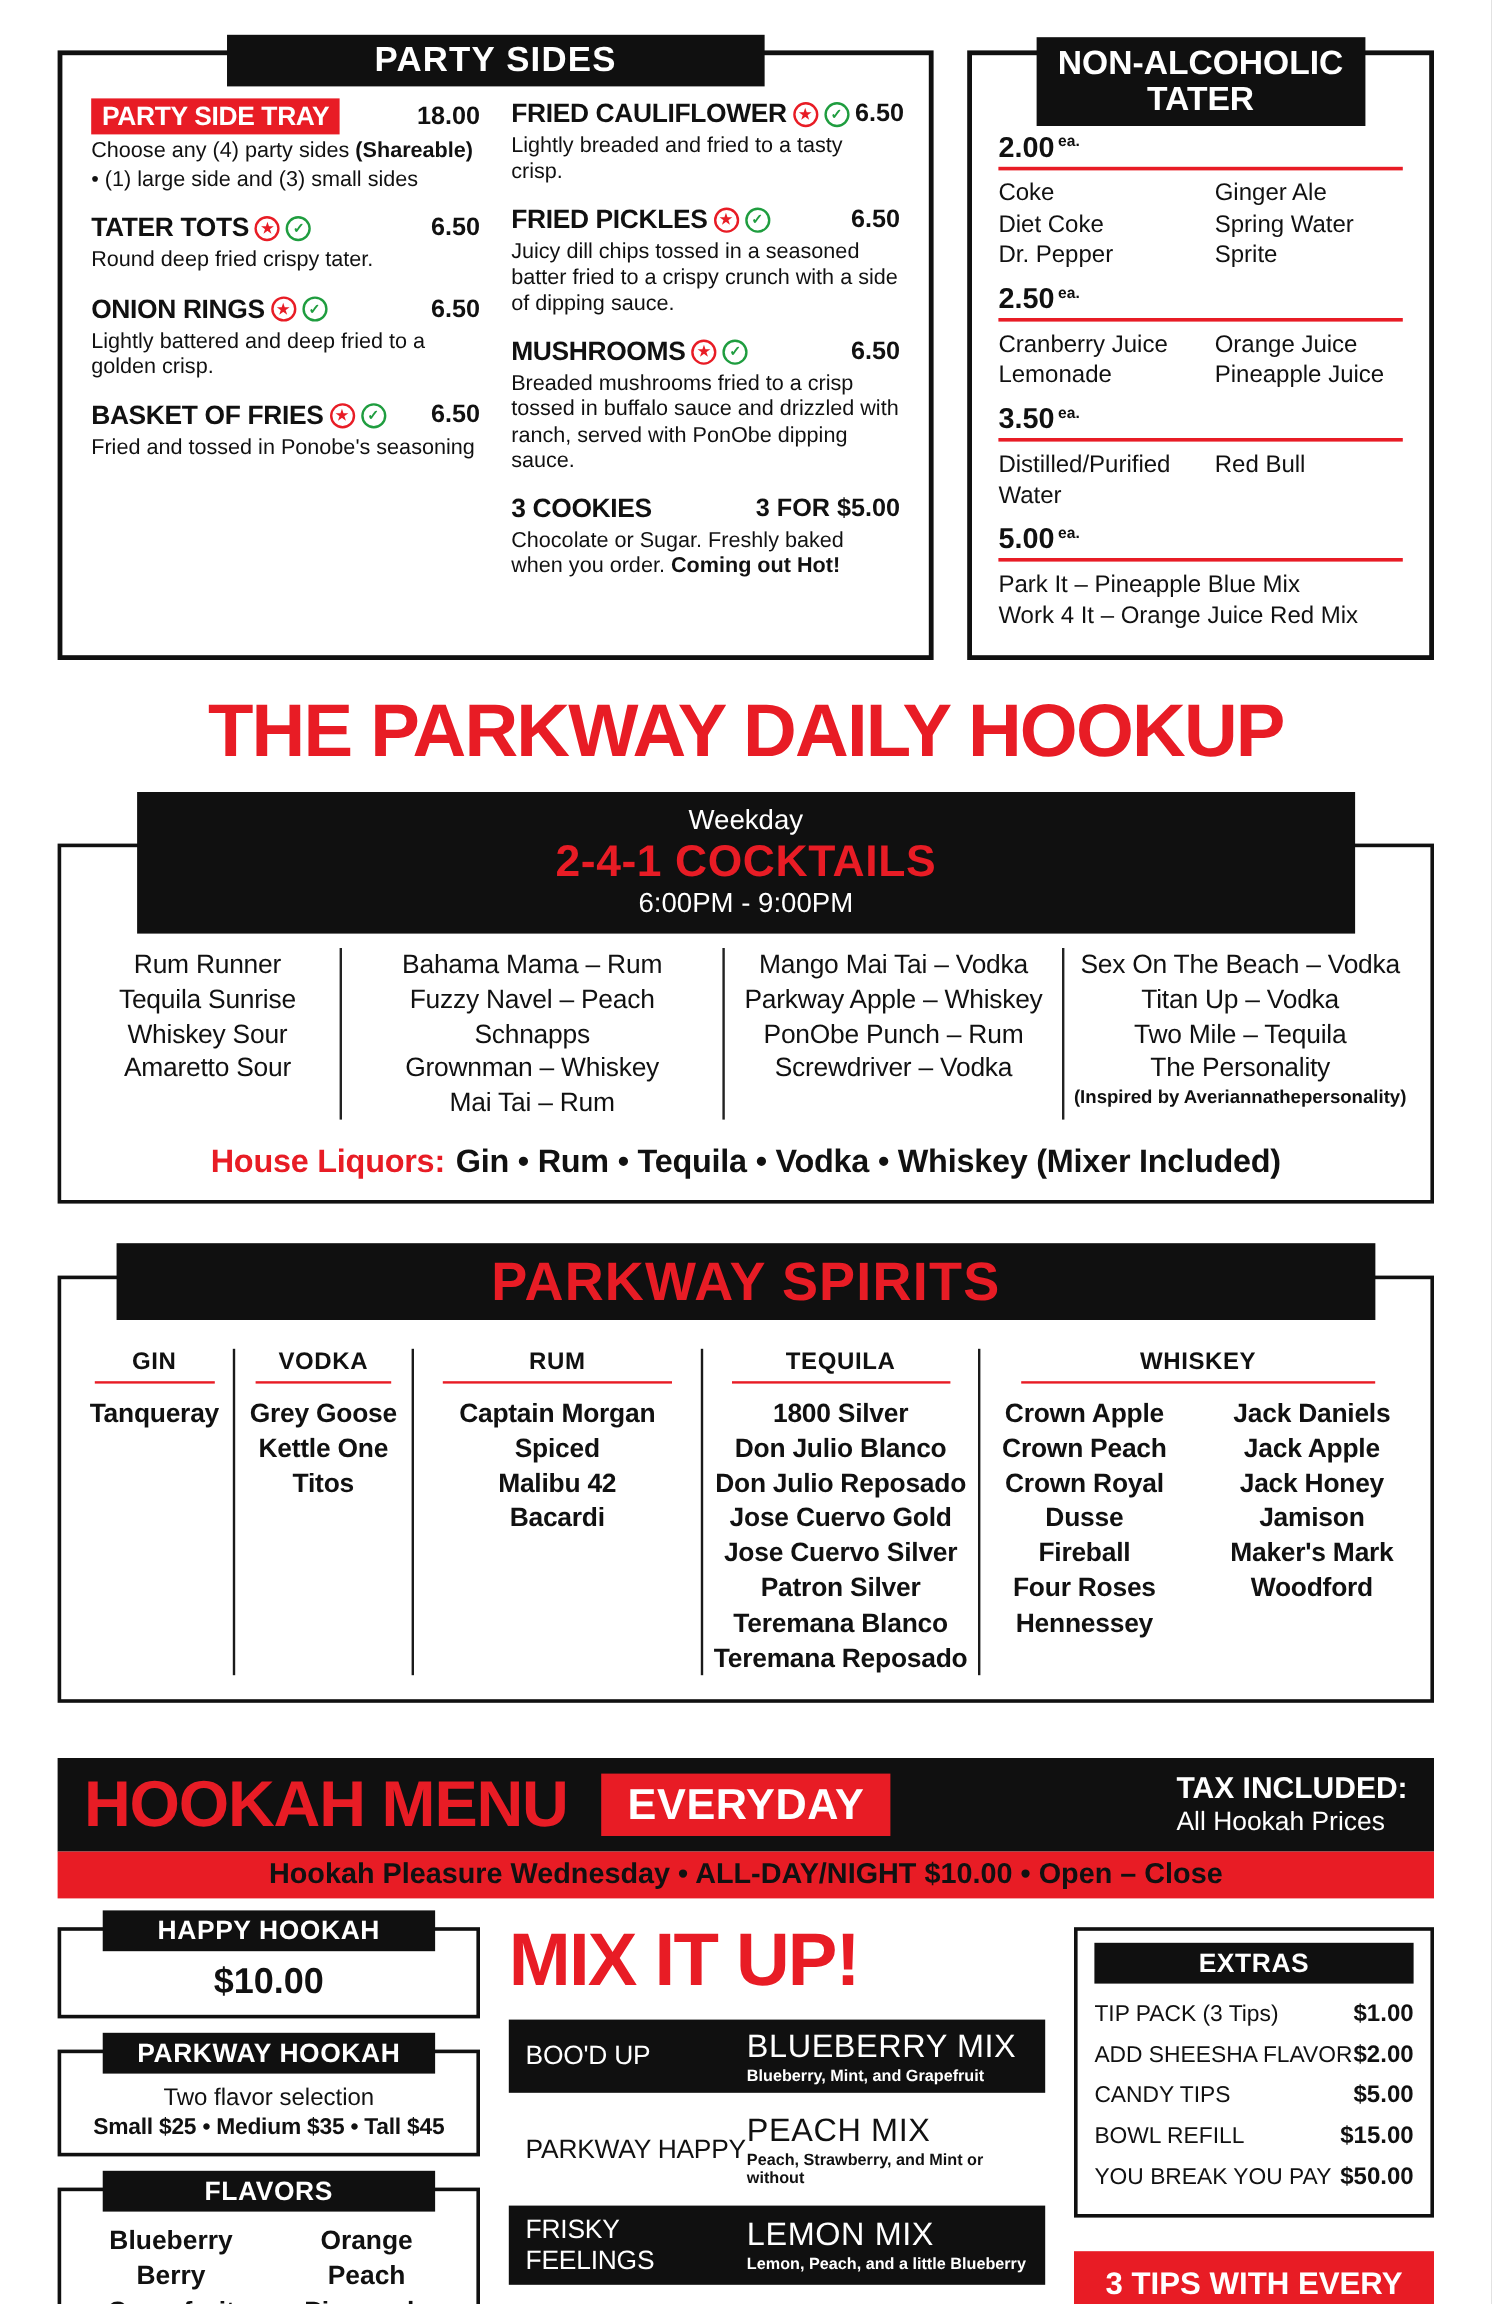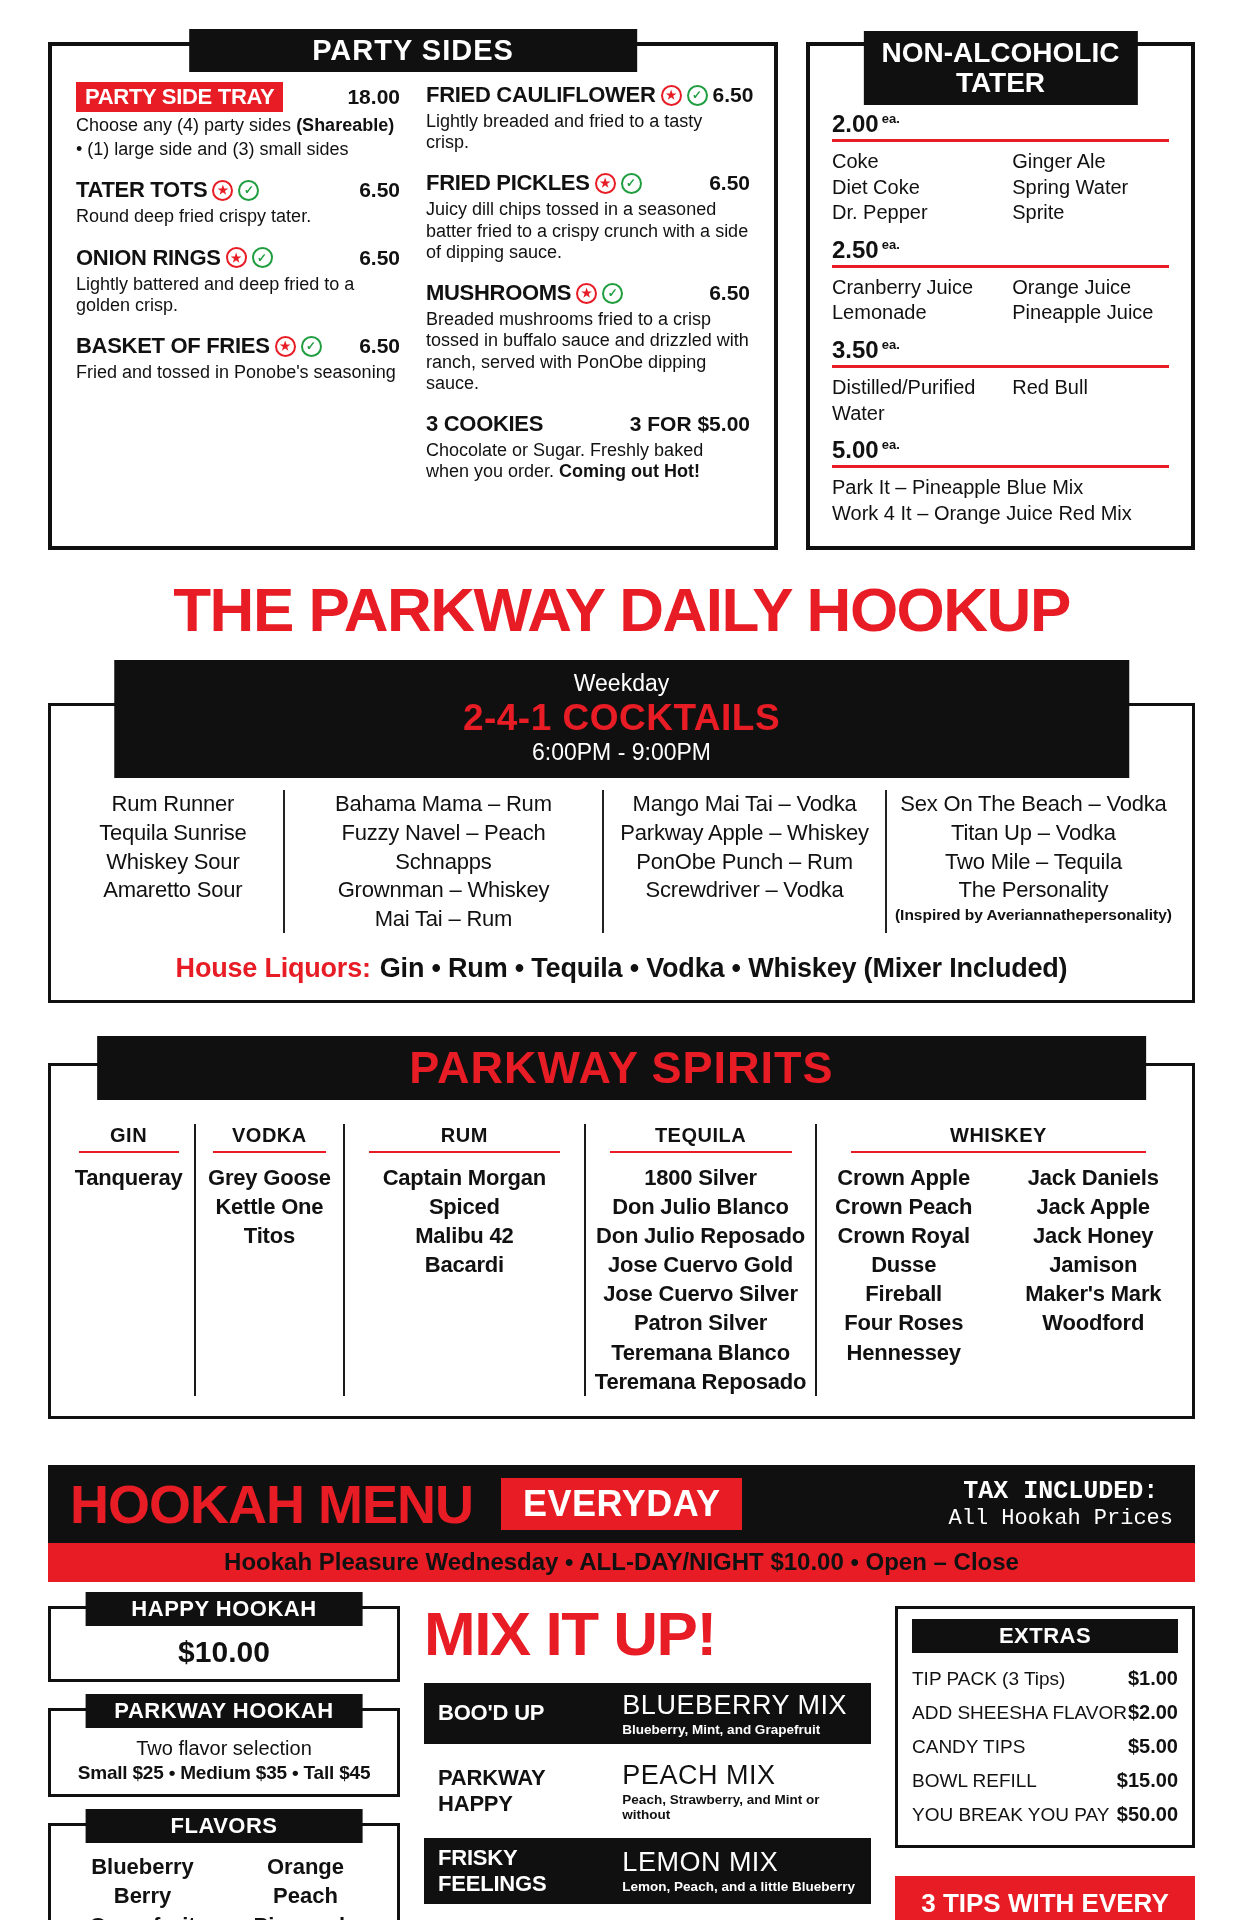--- a/index.html
+++ b/index.html
@@ -70,21 +70,21 @@
   .sp-head { font-weight:700; font-size:20px; letter-spacing:0.5px; }
   .sp-rule { height:2px; background:#e81c25; width:84%; margin:4px auto 10px; }
   .sp-item { font-weight:700; font-size:22px; line-height:1.32; letter-spacing:-0.2px; }
   .sp-two { display:flex;gap:28px; }
   .sp-sub { flex:1; min-width:0; }
 
   
   .hk-bar { margin-top:46px; background:#101010; display:flex; align-items:center; padding:8px 22px; gap:28px; }
   .hk-title { color:#e81c25; font-weight:700; font-size:54px; letter-spacing:-1px; }
   .hk-badge { background:#e81c25; color:#fff; font-weight:700; font-size:36px; padding:5px 22px; letter-spacing:0.5px; }
-  .hk-tax { margin-left:auto; text-align:center; color:#fff;font-family:Liberation Mono, monospace; }
+  .hk-tax { margin-left:auto; text-align:left; color:#fff; }
   .hk-tax1 { font-weight:700; font-size:25px; }
   .hk-tax2 { font-size:22px; }
   .hk-strip { background:#e81c25; text-align:center; padding:5px 0 6px; font-weight:700; font-size:24px; color:#111; }
 
   
   .hk-grid { display:flex; gap:24px; margin-top:24px; }
   .hk-left { flex:0 0 352px; }
   .hk-mid { flex:1; min-width:0; }
   .hk-right { flex:0 0 300px; }
 
@@ -95,21 +95,21 @@
   .lbox-price { text-align:center; font-weight:700; font-size:30px; }
   .lbox-line1 { text-align:center; font-size:20px; }
   .lbox-line2 { text-align:center; font-weight:700; font-size:19px; margin-top:2px; letter-spacing:-0.2px; }
   .fl-cols { display:flex; }
   .fl-col { flex:1; min-width:0; text-align:center; }
   .fl-item { font-weight:700; font-size:22px; line-height:1.34; }
 
   .mix-title { color:#e81c25; font-weight:700; font-size:62px; letter-spacing:-1.5px; margin:-8px 0 14px; }
   .mix-row { display:flex; align-items:center; padding:7px 14px; margin-bottom:9px; }
   .mix-row.dark { background:#101010; color:#fff; }
-  .mix-name { flex:0 0 44%; font-weight:700; font-size:22px; letter-spacing:-0.2px; }
+  .mix-name { flex:0 0 44%; font-weight:400; font-size:22px; letter-spacing:-0.2px; }
   .mix-right { flex:1; min-width:0; }
   .mix-mix { font-size:27px; font-weight:400; letter-spacing:0.5px; }
   .mix-sub { font-weight:700; font-size:13.5px; margin-top:1px; }
 
   .exbox { border:3px solid #101010; padding:10px 14px 8px; }
   .ex-title { background:#101010; color:#fff; text-align:center; font-weight:700; font-size:22px;
               padding:4px 0; margin-bottom:14px; letter-spacing:0.5px; }
   .ex-row { display:flex; justify-content:space-between; align-items:baseline; font-size:19px; margin-bottom:11px; }
   .ex-price { font-weight:700; font-size:20px; }
   .tips-box { background:#e81c25; color:#fff; text-align:center; font-weight:700; font-size:26px;

